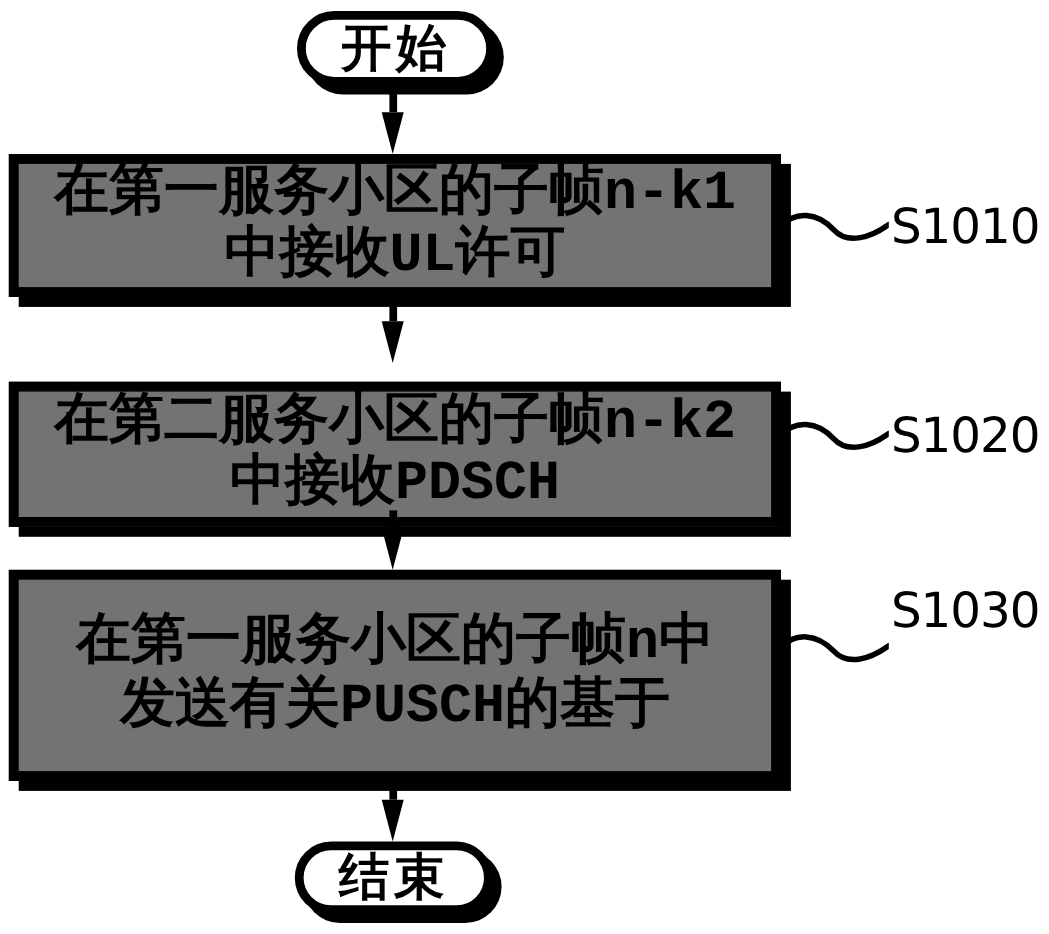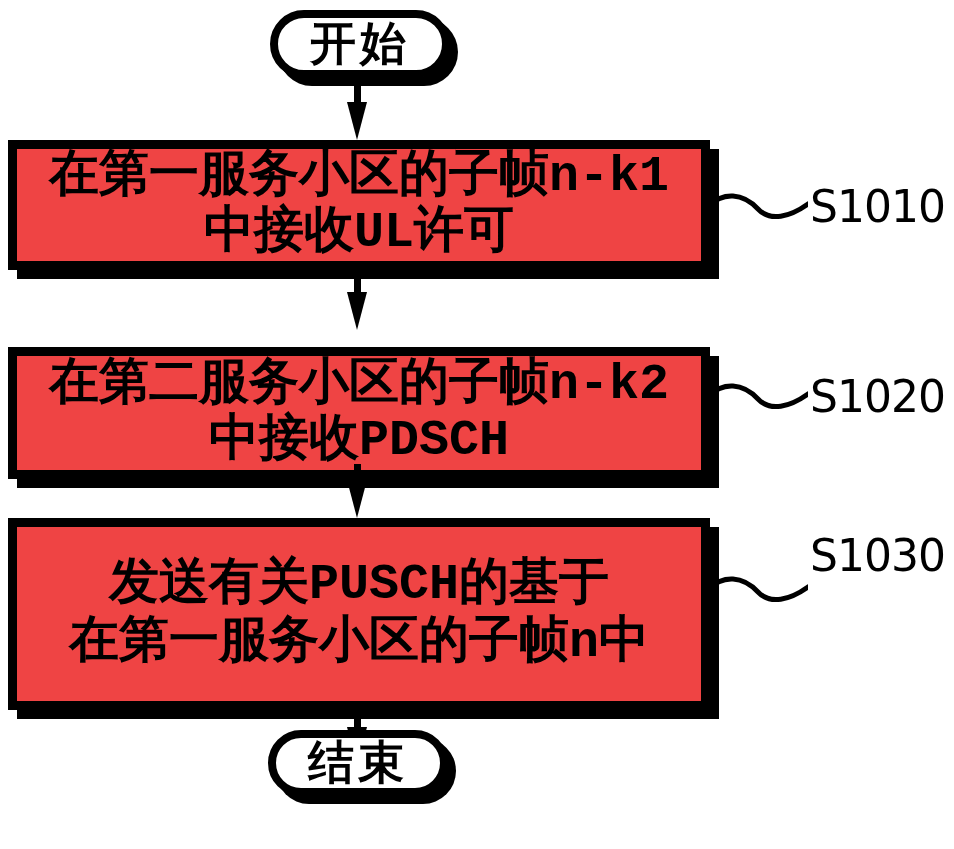--- a/index.html
+++ b/index.html
@@ -27,30 +27,30 @@
     box-shadow: 8px 8px 0 #000;
     display: flex;
     align-items: center;
     justify-content: center;
     font-size: 46px;
     font-weight: bold;
     letter-spacing: 4px;
     font-family: Liberation Sans, sans-serif;
   }
   .terminal.start { left: 270px; top: 10px;  width: 180px; height: 68px; }
-  .terminal.end   { left: 268px; top: 730px; width: 180px; height: 66px; text-align: right; }
+  .terminal.end   { left: 268px; top: 765px; width: 180px; height: 66px; text-align: right; }
 
   
   .box {
     position: absolute;
     left: 8px;
     width: 702px;
     box-sizing: border-box;
     border: 9px solid #000;
-    background: #ef4444;
+    background: #737373;
     box-shadow: 9px 9px 0 #000;
     display: flex;
     flex-direction: column;
     justify-content: center;
     align-items: center;
   }
   .box1 { top: 140px; height: 130px; }
   .box2 { top: 330px; height: 132px; margin-top: 17px; }
   .box3 { top: 518px; height: 192px; }
   .bline {
@@ -146,22 +146,22 @@
     <path d="M0 18 C 15 2, 35 4, 50 20 C 62 33, 82 28, 100 15" fill="none" stroke="#000" stroke-width="5" stroke-linecap="round"></path>
   </svg>
   <div class="slabel l2">S1020</div>
 
   <div class="arrow a3">
     <div class="arrow-line"></div>
     <div class="arrow-head"></div>
   </div>
 
   <div class="box box3">
+    <div class="bline">在第一服务小区的子帧n中</div>
     <div class="bline">发送有关PUSCH的基于</div>
-    <div class="bline">在第一服务小区的子帧n中</div>
   </div>
   <svg class="squiggle q3" viewBox="0 0 100 36">
     <path d="M0 18 C 15 2, 35 4, 50 20 C 62 33, 82 28, 100 15" fill="none" stroke="#000" stroke-width="5" stroke-linecap="round"></path>
   </svg>
   <div class="slabel l3">S1030</div>
 
   <div class="arrow a4">
     <div class="arrow-line"></div>
     <div class="arrow-head"></div>
   </div>

